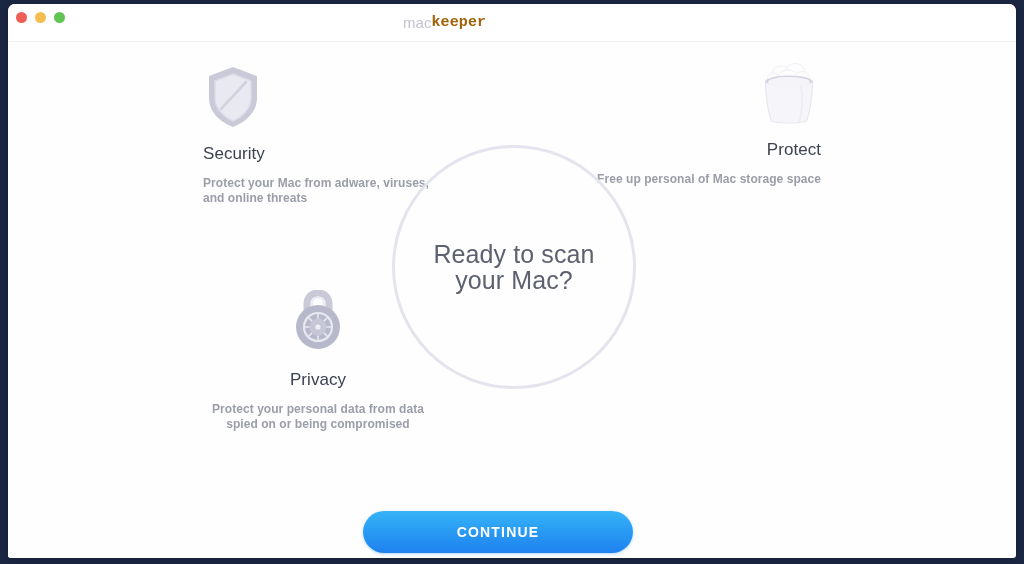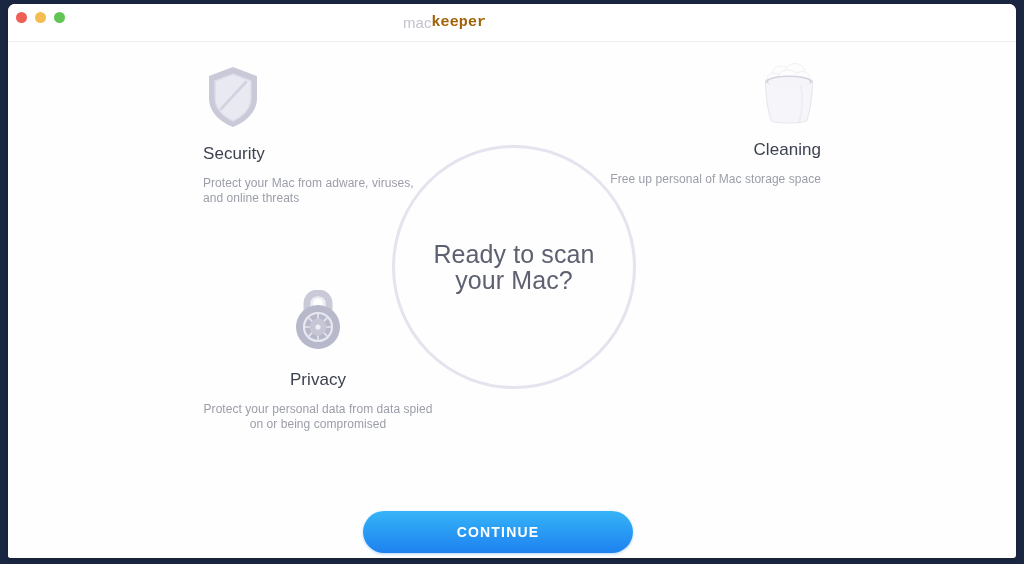--- a/index.html
+++ b/index.html
@@ -118,20 +118,21 @@
     font-weight: 400;
     margin: 0 0 12px 0;
     letter-spacing: 0.05px;
   }
   .feature-desc {
     font-size: 12px;
     line-height: 15px;
     color: #9b9ea8;
     margin: 0;
     letter-spacing: 0.05px;
+    font-weight: bold;
   }
 
   
   #feat-security    { left: 195px; top: 22px; }
   #feat-cleaning    { left: 583px; top: 18px; }
   #feat-privacy     { left: 195px; top: 248px; text-align: center; }
   #feat-performance { left: 591px; top: 250px; }
 
   
   .scan-circle {
@@ -226,21 +227,21 @@
             </g>
 
             <ellipse cx="32" cy="22" rx="24" ry="6.5" fill="#d4d4e0"></ellipse>
             <ellipse cx="32" cy="22" rx="21" ry="5" fill="#f4f4f9"></ellipse>
 
             <path d="M8.4 22 C9 38 12 54 14 60 C16 64 48 64 50 60 C52 54 55 38 55.6 22 C48 28 16 28 8.4 22 Z" fill="#f6f6fa"></path>
             <path d="M8.4 22 C9 38 12 54 14 60 C16 64 48 64 50 60 C52 54 55 38 55.6 22" fill="none" stroke="#e6e6ee" stroke-width="1.2"></path>
             <path d="M44 26 C46 40 45 54 42 62" fill="none" stroke="#ededf4" stroke-width="2"></path>
           </svg>
         </div>
-        <p class="feature-title">Cleaning</p>
+        <p class="feature-title">Protect</p>
         <p class="feature-desc">Free up personal of Mac storage space</p>
       </div>
 
       <div class="feature left" id="feat-privacy">
         <div class="feature-icon">
           <svg width="62" height="62" viewBox="0 0 62 62" xmlns="http://www.w3.org/2000/svg">
 
             <path d="M20 24 L20 14 C20 7 25 3 31 3 C37 3 42 7 42 14 L42 24" fill="none" stroke="#c9c9d8" stroke-width="7" stroke-linecap="round"></path>
             <path d="M25 24 L25 14 C25 10 27.5 7.5 31 7.5 C34.5 7.5 37 10 37 14 L37 24" fill="none" stroke="#eaeaf2" stroke-width="2" stroke-linecap="round"></path>
 

